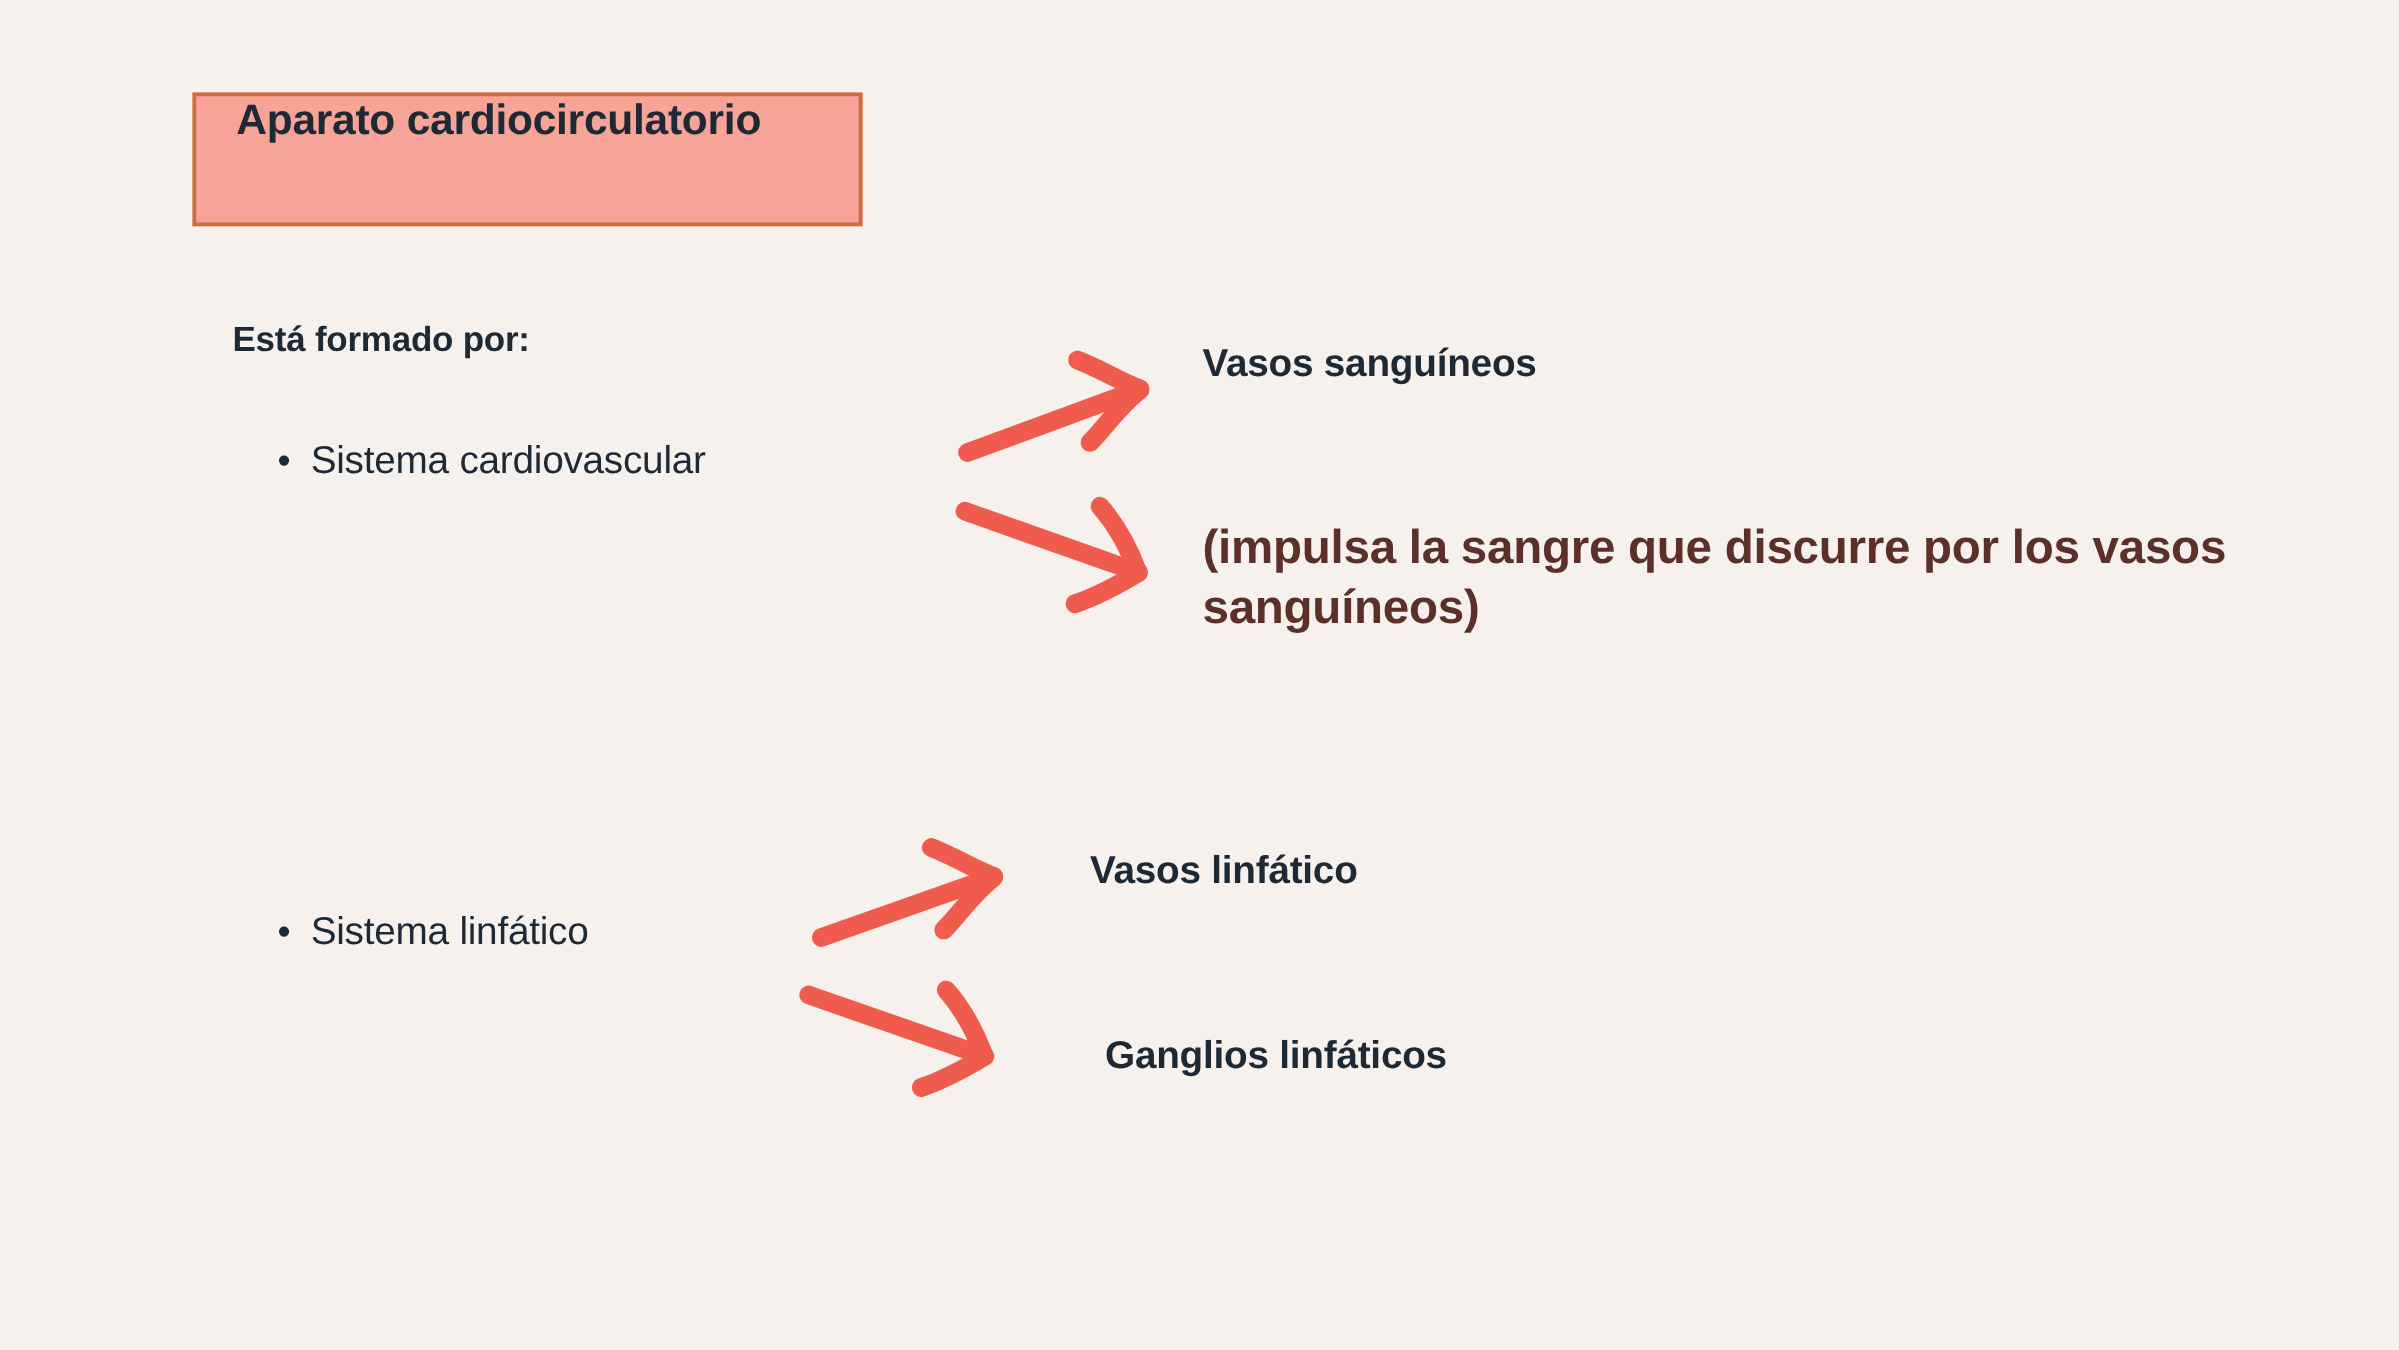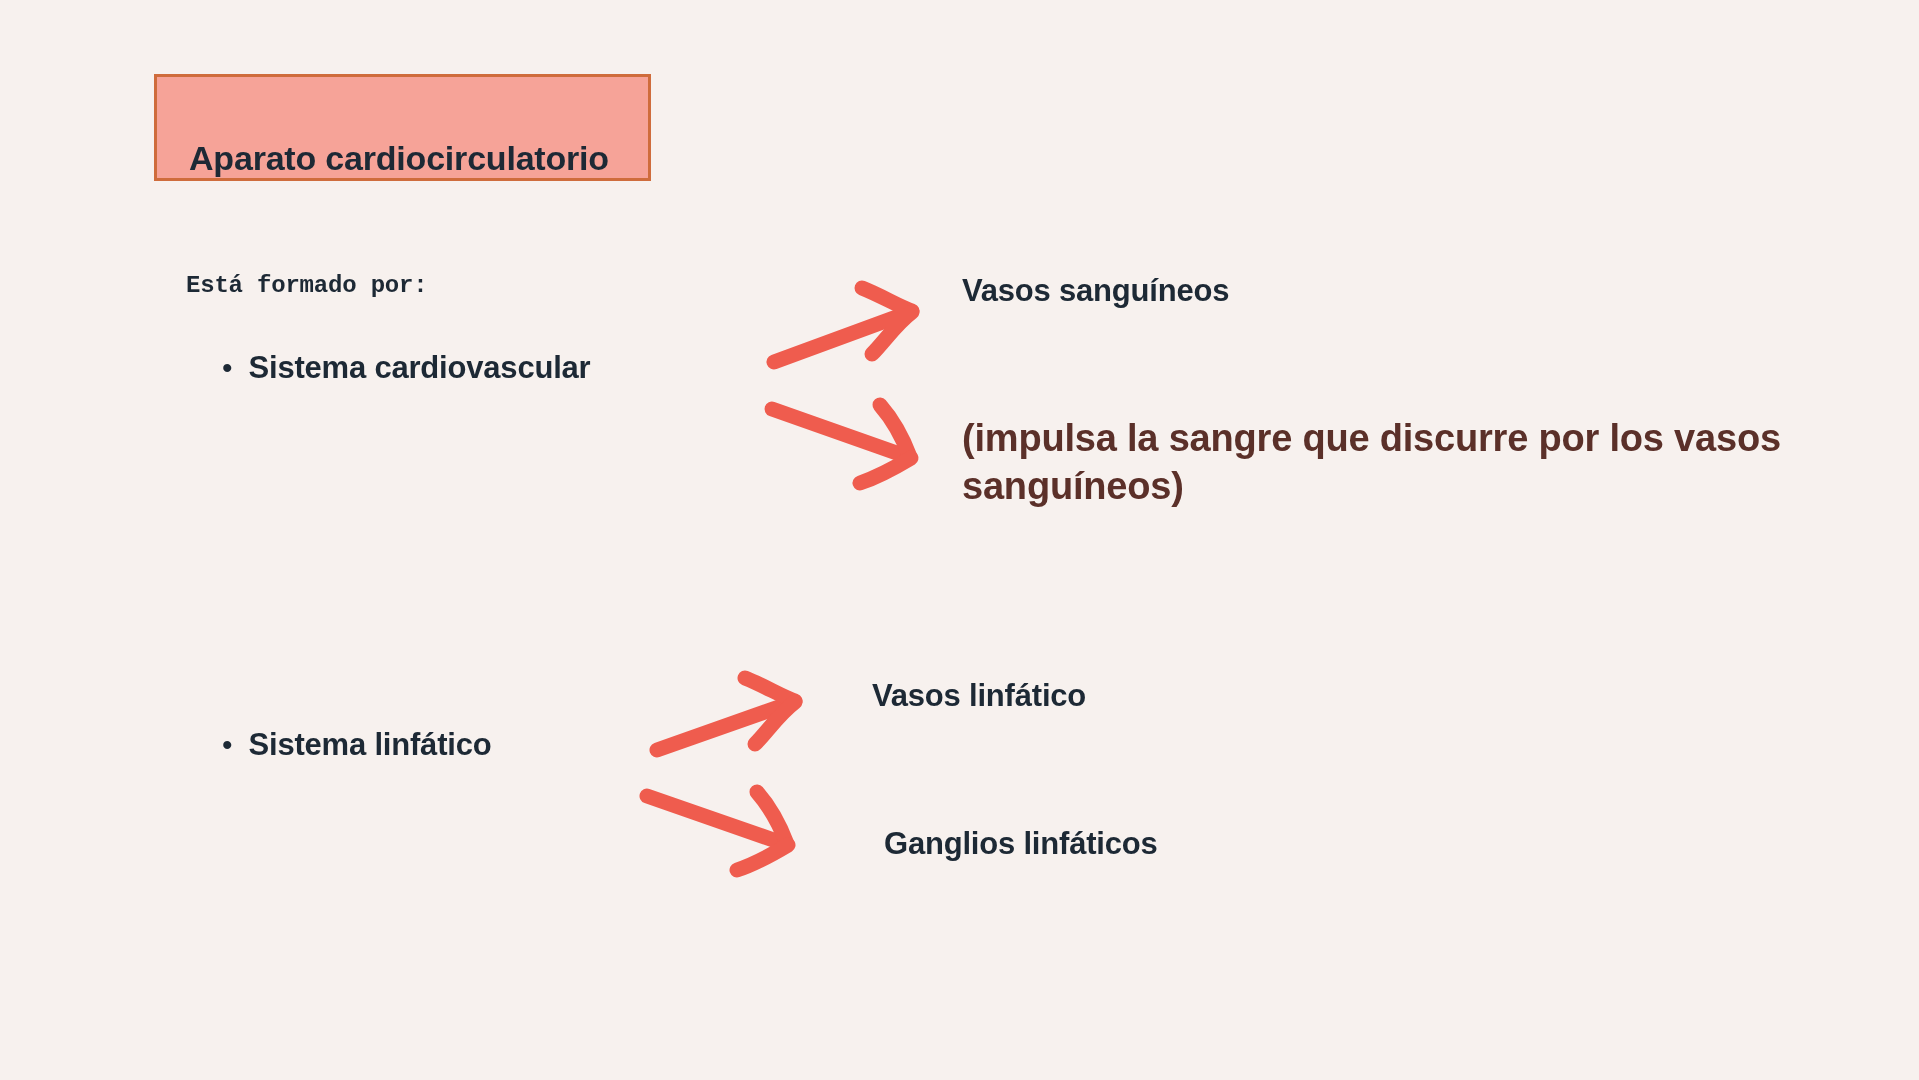--- a/index.html
+++ b/index.html
@@ -21,66 +21,65 @@
     width: 1919px;
     height: 1080px;
     background: #f7f1ee;
   }
 
   
   .title-box {
     position: absolute;
     left: 154px;
     top: 74px;
-    width: 497px;
+    width: 536px;
     height: 107px;
     box-sizing: border-box;
     background: #f6a398;
     border: 3px solid #cf6c3c;
     display: flex;
-    align-items: flex-end;
+    align-items: flex-start;
   }
   .title-text {
     font-size: 34px;
     font-weight: bold;
     color: #1d2935;
     letter-spacing: -0.2px;
     padding-left: 32px;
     white-space: nowrap;
   }
 
   
   .intro {
     position: absolute;
     left: 186px;
-    top: 272px;
-    font-size: 24px;
+    top: 256px;
+    font-size: 28px;
     font-weight: bold;
     color: #1d2935;
     letter-spacing: -0.2px;
     white-space: nowrap;
-    font-family: Liberation Mono, monospace;
   }
 
   
   .bullet {
     position: absolute;
     display: flex;
     align-items: baseline;
     white-space: nowrap;
   }
   .bullet .dot {
     font-size: 30px;
     color: #1d2935;
     line-height: 1;
     margin-right: 16px;
   }
   .bullet .label {
     font-size: 31px;
-    font-weight: bold;
+    font-weight: normal;
     color: #1d2935;
     letter-spacing: -0.2px;
   }
   .bullet-cardio { left: 222px; top: 350px; }
   .bullet-linf   { left: 222px; top: 727px; }
 
   
   .rlabel {
     position: absolute;
     white-space: nowrap;

